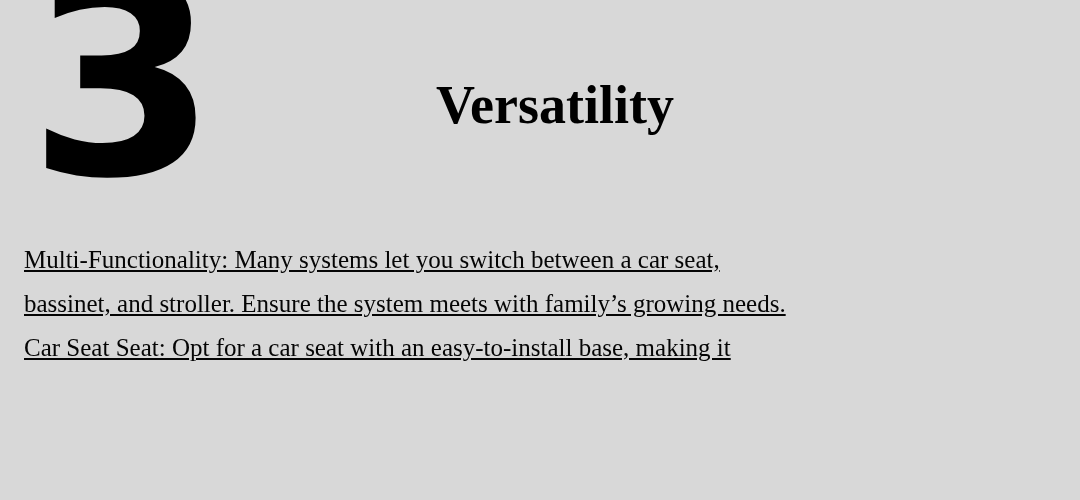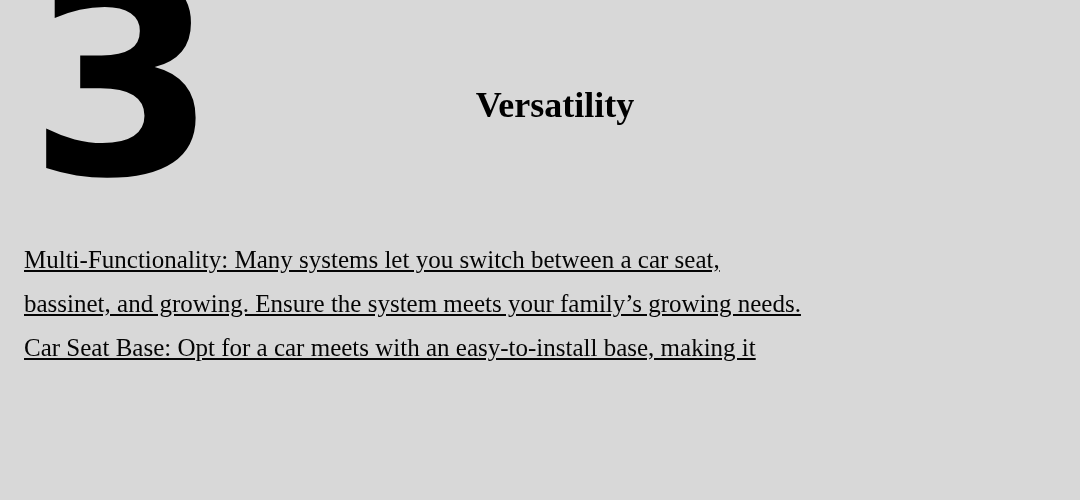--- a/index.html
+++ b/index.html
@@ -47,21 +47,21 @@
   }
 
   .section-title {
     position: absolute;
     left: 300px;
     top: 74px;
     width: 510px;
     text-align: center;
     font-family: "Liberation Serif", serif;
     font-weight: bold;
-    font-size: 36px;
+    font-size: 54px;
     line-height: 62px;
     color: #000000;
     white-space: nowrap;
   }
 
   
   .body-block {
     position: absolute;
     left: 24px;
     top: 238px;
@@ -85,17 +85,17 @@
 
 <div class="slide">
 
   <div class="header-band">
     <div class="step-number">3</div>
     <div class="section-title">Versatility</div>
   </div>
 
   <div class="body-block">
     <span class="body-line">Multi-Functionality: Many systems let you switch between a car seat,</span>
-    <span class="body-line">bassinet, and growing. Ensure the system meets your family’s growing needs.</span>
-    <span class="body-line">Car Seat Base: Opt for a car meets with an easy-to-install base, making it</span>
+    <span class="body-line">bassinet, and stroller. Ensure the system meets with family’s growing needs.</span>
+    <span class="body-line">Car Seat Seat: Opt for a car seat with an easy-to-install base, making it</span>
   </div>
 
 </div>
 
 </body></html>

